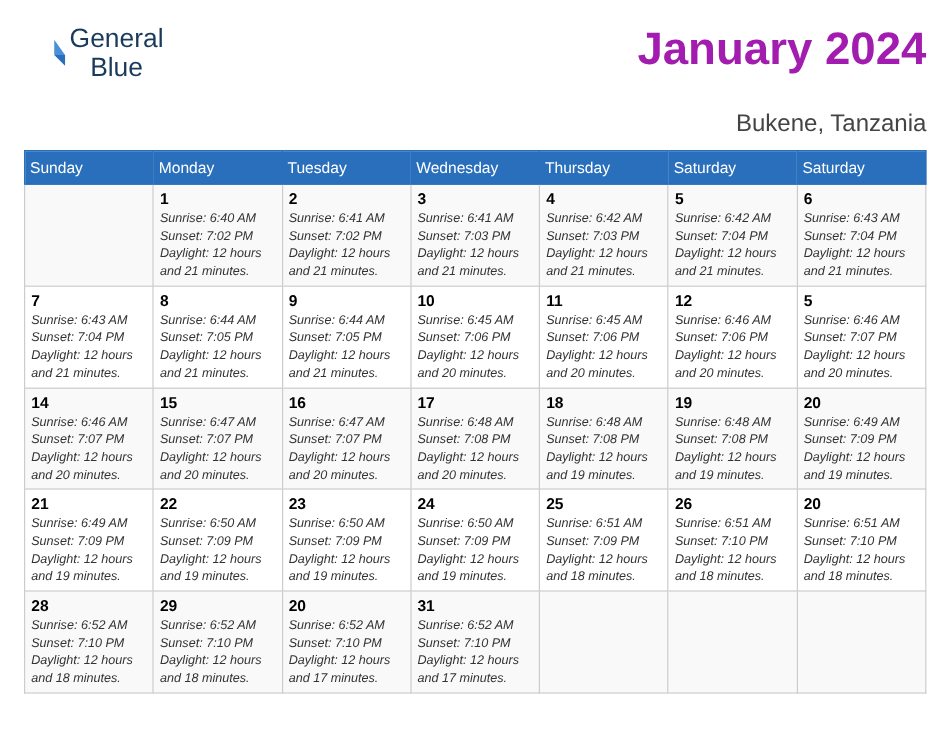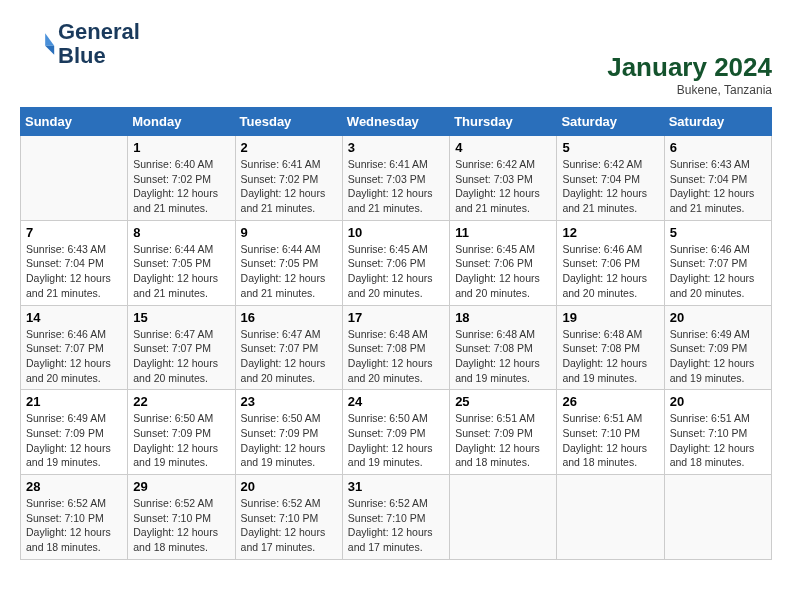--- a/index.html
+++ b/index.html
@@ -15,54 +15,55 @@
       justify-content: space-between;
       align-items: flex-start;
       margin-bottom: 10px;
     }
     .logo {
       display: flex;
       align-items: center;
     }
     .logo-text {
       font-size: 22px;
-      font-weight: bold;
+      font-weight: normal;
       color: #1a3a5c;
       line-height: 1.1;
+      text-align: center;
     }
     .logo-icon {
       width: 36px;
       height: 36px;
       margin-right: 2px;
     }
     .title-block {
       text-align: right;
     }
     .month-title {
-      font-size: 26px;
+      font-size: 38px;
       font-weight: bold;
-      color: #14532d;
-      margin-top: 32px;
+      color: #a21caf;
     }
     .location {
-      font-size: 12px;
+      font-size: 20px;
       color: #444;
+      margin-top: 29px;
     }
     table {
       width: 100%;
       border-collapse: collapse;
       font-size: 11px;
     }
     thead tr th {
       background-color: #2a6fbb;
       color: #fff;
       padding: 6px 4px;
       text-align: left;
       font-size: 13px;
-      font-weight: bold;
+      font-weight: normal;
       border: 1px solid #2a6fbb;
     }
     tbody tr td {
       vertical-align: top;
       padding: 4px 5px;
       border: 1px solid #ccc;
       min-width: 100px;
       height: 80px;
     }
     tbody tr:nth-child(odd) td {
@@ -74,20 +75,21 @@
     .day-num {
       font-weight: bold;
       font-size: 13px;
       display: block;
       margin-bottom: 2px;
     }
     .day-info {
       color: #333;
       font-size: 10.5px;
       line-height: 1.4;
+      font-style: italic;
     }
     .empty-cell {
       background-color: #f9f9f9;
     }
   </style>
 </head>
 <body>
 
 <div class="header">
   <div class="logo">

